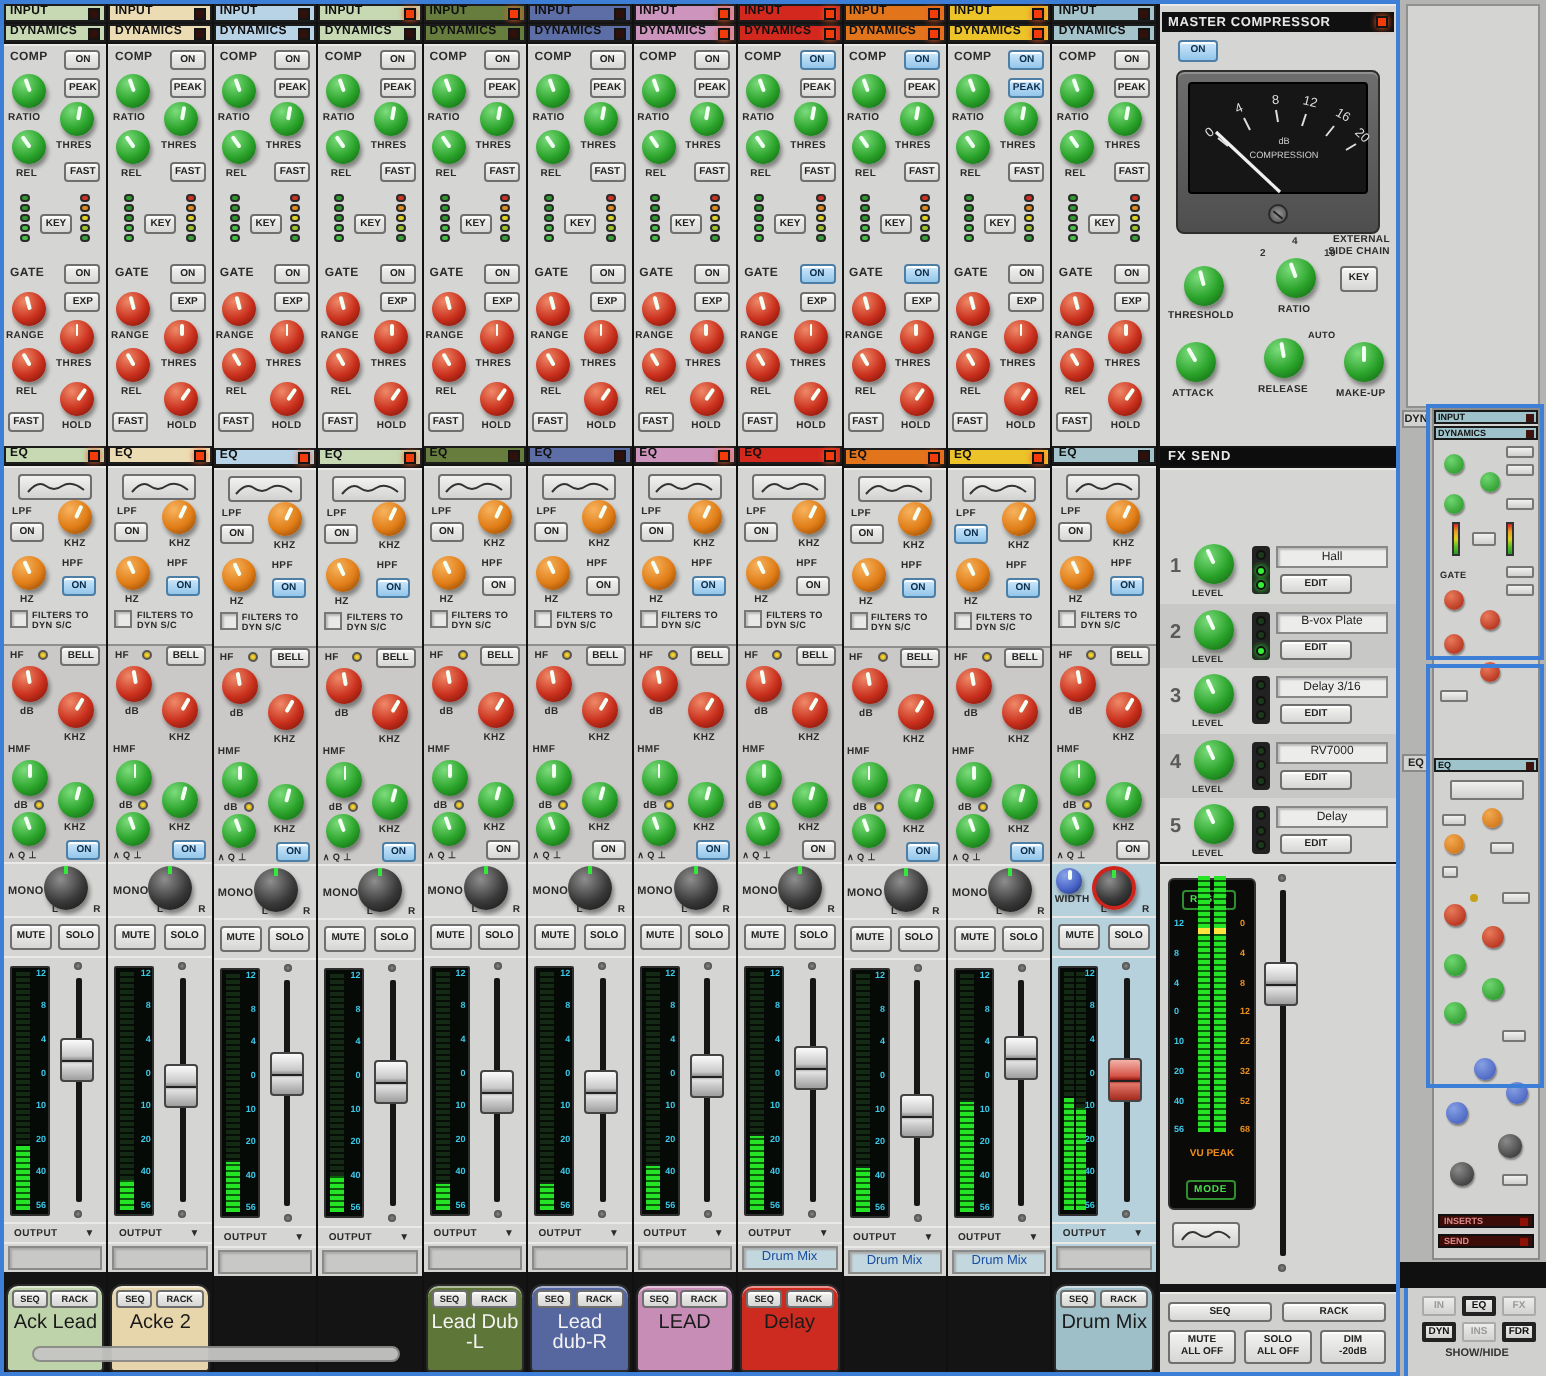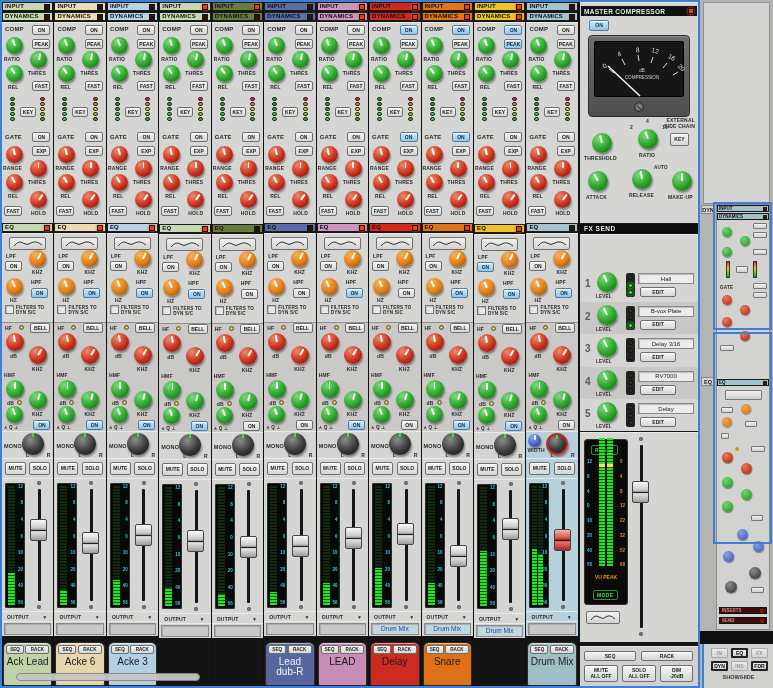--- a/index.html
+++ b/index.html
@@ -443,21 +443,21 @@
   <div class="s outb low">
     <div class="obox">
             <span></span>
           </div>
   </div>
   <div class="s blk"></div>
   <div class="s tagp">
     <div class="tag" style="background: rgb(231, 213, 171);">
       <div class="b" style="left:2px;top:2px;width:18px;height:9px;font-size:4.6px;">SEQ</div>
       <div class="b" style="right:2px;top:2px;width:24px;height:9px;font-size:4.6px;">RACK</div>
-      <div class="nm">Acke 6</div>
+      <div class="nm">Acke 2</div>
     </div>
   </div>
 </div>
       <div class="strip">
   <div class="hbar" style="background: rgb(185, 211, 230);">
           <span>INPUT</span>
           <i class="lsq"></i>
         </div>
   <div class="hbar" style="background: rgb(185, 211, 230);">
           <span>DYNAMICS</span>
@@ -578,27 +578,20 @@
   <div class="s outr low">
     <span class="l" style="left:5px;top:3px;">OUTPUT</span>
     <span class="l" style="right:6px;top:3px;">▼</span>
   </div>
   <div class="s outb low">
     <div class="obox">
             <span></span>
           </div>
   </div>
   <div class="s blk"></div>
-  <div class="s tagp">
-    <div class="tag" style="background: rgb(179, 207, 227);">
-      <div class="b" style="left:2px;top:2px;width:18px;height:9px;font-size:4.6px;">SEQ</div>
-      <div class="b" style="right:2px;top:2px;width:24px;height:9px;font-size:4.6px;">RACK</div>
-      <div class="nm">Acke 3</div>
-    </div>
-  </div>
 </div>
       <div class="strip">
   <div class="hbar" style="background: rgb(198, 217, 178);">
           <span>INPUT</span>
           <i class="lsq lit"></i>
         </div>
   <div class="hbar" style="background: rgb(198, 217, 178);">
           <span>DYNAMICS</span>
           <i class="lsq"></i>
         </div>
@@ -849,20 +842,28 @@
   <div class="s outr low">
     <span class="l" style="left:5px;top:3px;">OUTPUT</span>
     <span class="l" style="right:6px;top:3px;">▼</span>
   </div>
   <div class="s outb low">
     <div class="obox">
             <span></span>
           </div>
   </div>
   <div class="s blk"></div>
+  <div class="s tagp">
+    <div class="tag" style="background: rgb(95, 118, 57);">
+      <div class="b" style="left:2px;top:2px;width:18px;height:9px;font-size:4.6px;">SEQ</div>
+      <div class="b" style="right:2px;top:2px;width:24px;height:9px;font-size:4.6px;">RACK</div>
+      <div class="nm lt">Lead Dub
+-L</div>
+    </div>
+  </div>
 </div>
       <div class="strip">
   <div class="hbar" style="background: rgb(93, 109, 166);">
           <span>INPUT</span>
           <i class="lsq"></i>
         </div>
   <div class="hbar" style="background: rgb(93, 109, 166);">
           <span>DYNAMICS</span>
           <i class="lsq"></i>
         </div>
@@ -1399,27 +1400,20 @@
   <div class="s outr low">
     <span class="l" style="left:5px;top:3px;">OUTPUT</span>
     <span class="l" style="right:6px;top:3px;">▼</span>
   </div>
   <div class="s outb low">
     <div class="obox has">
             <span>Drum Mix</span>
           </div>
   </div>
   <div class="s blk"></div>
-  <div class="s tagp">
-    <div class="tag" style="background: rgb(222, 112, 24);">
-      <div class="b" style="left:2px;top:2px;width:18px;height:9px;font-size:4.6px;">SEQ</div>
-      <div class="b" style="right:2px;top:2px;width:24px;height:9px;font-size:4.6px;">RACK</div>
-      <div class="nm">Snare</div>
-    </div>
-  </div>
 </div>
       <div class="strip">
   <div class="hbar" style="background: rgb(237, 195, 42);">
           <span>INPUT</span>
           <i class="lsq lit"></i>
         </div>
   <div class="hbar" style="background: rgb(237, 195, 42);">
           <span>DYNAMICS</span>
           <i class="lsq lit"></i>
         </div>

